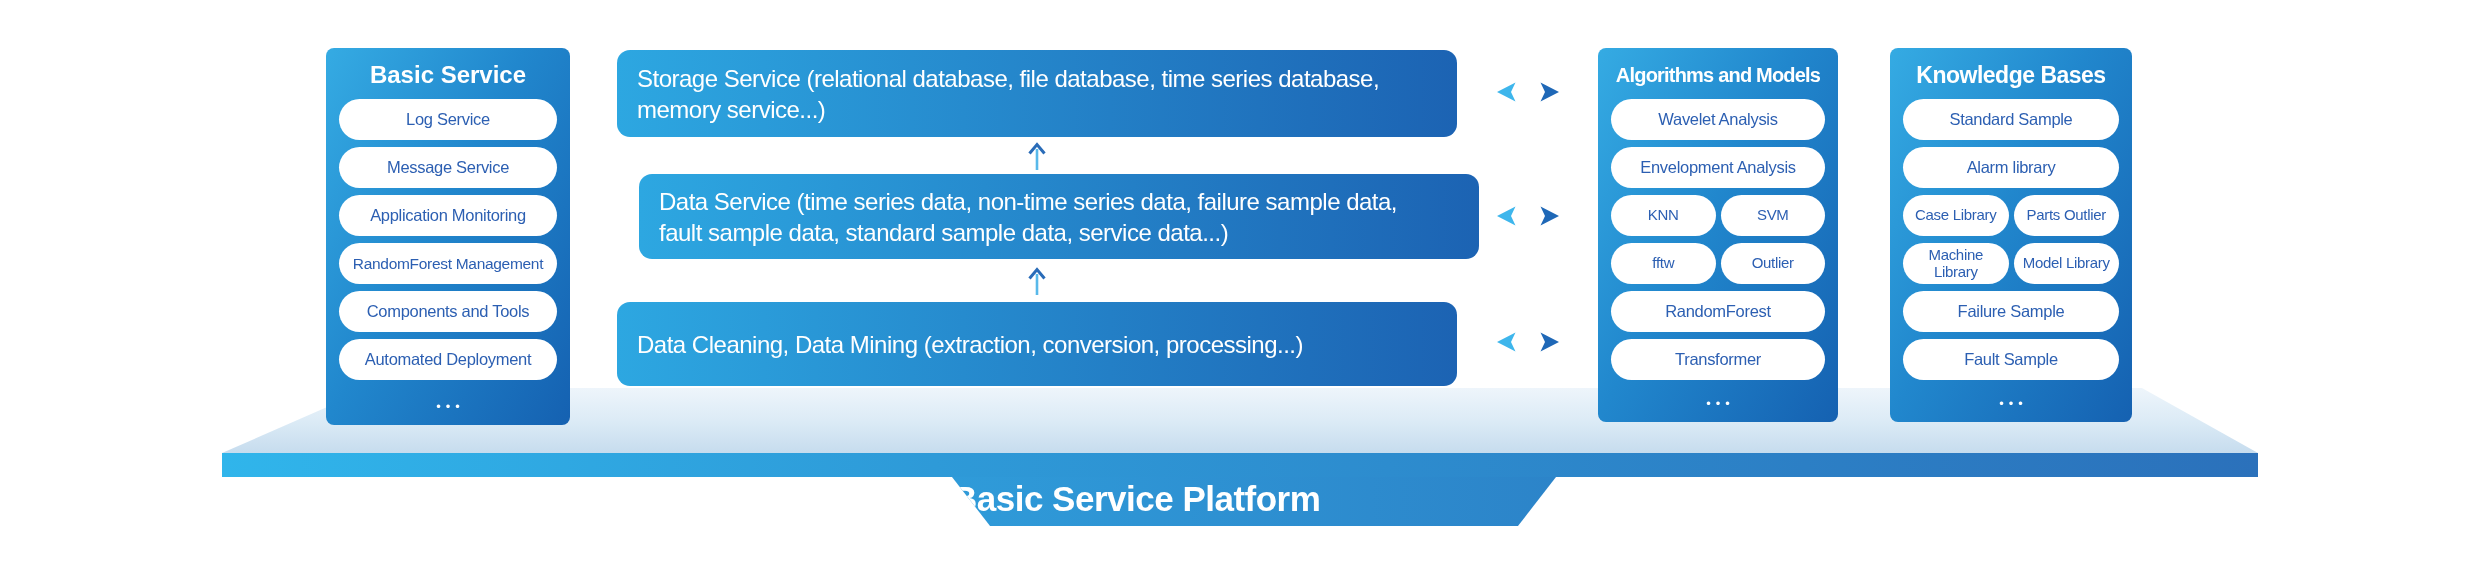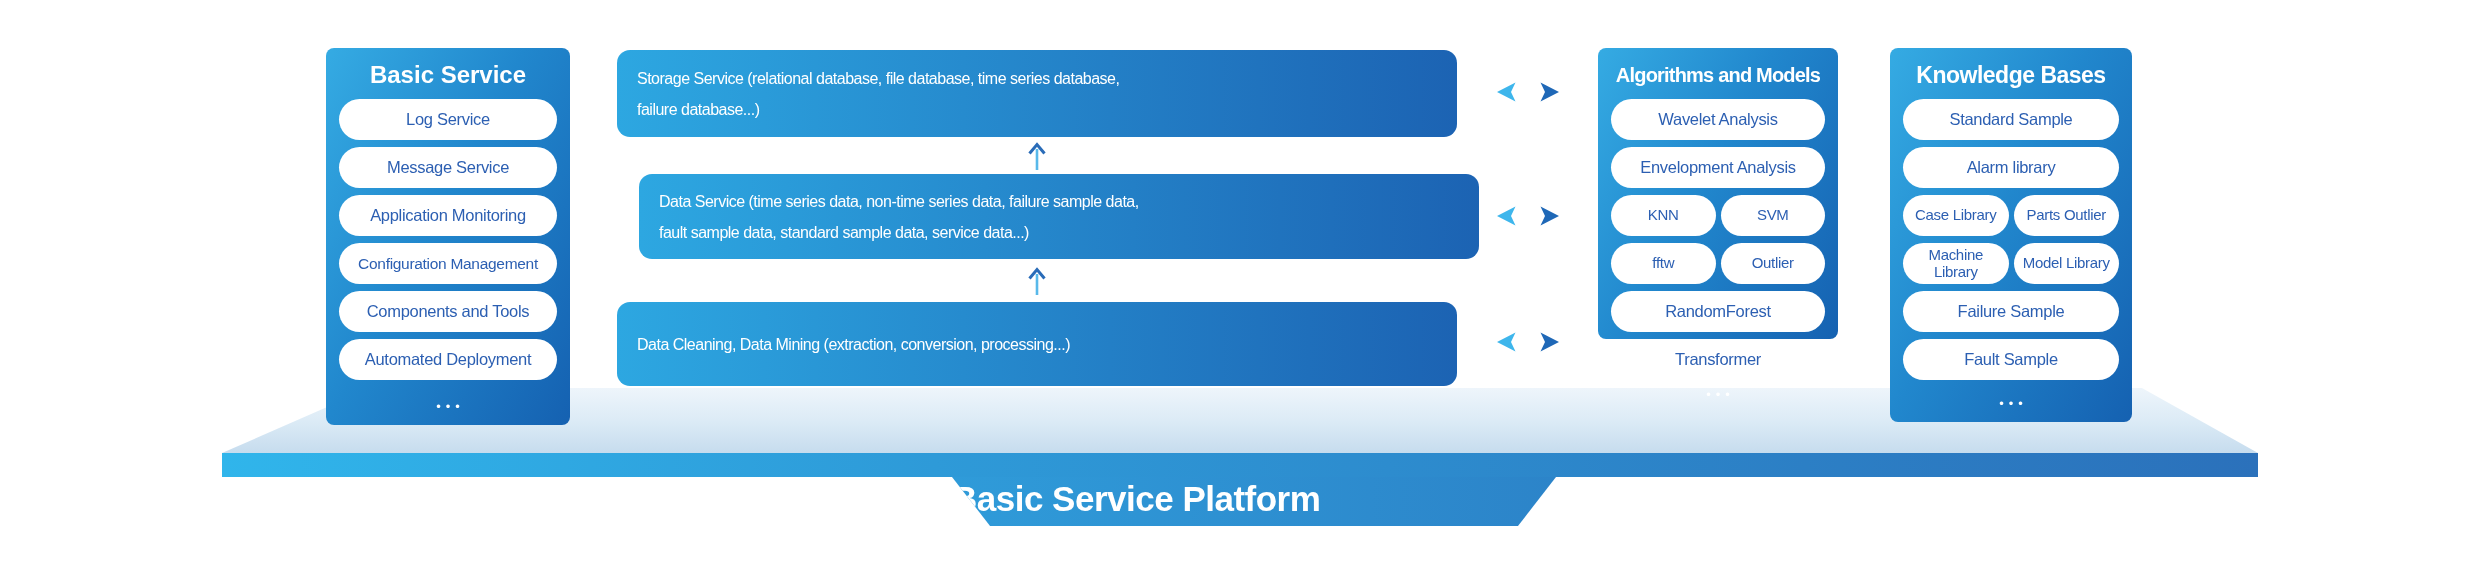--- a/index.html
+++ b/index.html
@@ -17,41 +17,41 @@
              clip-path:polygon(0 0, 100% 0, 93.7% 100%, 6.3% 100%);
              display:flex; align-items:center; justify-content:flex-start; }
   .tab-label { color:#fff; font-weight:bold; font-size:35px; letter-spacing:-0.5px;
              margin-top:-6px; white-space:nowrap; }
 
   
   .panel { position:absolute; top:48px; border-radius:8px; box-sizing:border-box;
            padding:8px 13px 8px; display:flex; flex-direction:column; gap:7px;
            background:linear-gradient(118deg,#35abe3 0%,#2187cd 45%,#1561b1 100%); }
   .panel-basic { left:326px;  width:244px; height:377px; }
-  .panel-alg   { left:1598px; width:240px; height:291px; }
+  .panel-alg   { left:1598px; width:240px; height:374px; }
   .panel-kb    { left:1890px; width:242px; height:374px; }
   .panel-title { color:#fff; font-weight:bold; text-align:center; height:36px;
                  line-height:38px; white-space:nowrap; flex:0 0 auto; }
   .t-basic { font-size:24px; }
   .t-alg   { font-size:20px; letter-spacing:-0.8px; }
   .t-kb    { font-size:23px; letter-spacing:-0.5px; }
   .pill { background:#fff; border-radius:21px; height:41px; flex:0 0 auto;
           display:flex; align-items:center; justify-content:center;
           color:#2c5fb2; font-size:16.5px; letter-spacing:-0.3px; text-align:center; }
   .pill-row { display:flex; gap:5px; flex:0 0 auto; }
   .pill-half { flex:1 1 0; font-size:15px; line-height:1.08; padding:0 3px; }
   .panel-more { color:#fff; text-align:center; font-size:13px; letter-spacing:5px;
                 margin-top:auto; padding-bottom:3px; text-indent:5px; }
 
   
   .bar { position:absolute; left:617px; width:840px; border-radius:13px;
          box-sizing:border-box; padding:0 20px; display:flex; flex-direction:column;
          justify-content:center; color:#fff;
          background:linear-gradient(90deg,#2da7e1 0%,#1c63b3 100%); }
-  .bar-line { font-size:16px; letter-spacing:-0.5px; line-height:31px; white-space:nowrap; }
+  .bar-line { font-size:24px; letter-spacing:-0.5px; line-height:31px; white-space:nowrap; }
   .bar-storage { top:50px;  height:87px; }
   .bar-data    { top:174px; height:85px;margin-left:22px; }
   .bar-clean   { top:302px; height:84px; }
 
   
   .up-arrow { position:absolute; width:20px; height:30px; }
   .up-arrow-1 { left:1027px; top:141px; }
   .up-arrow-2 { left:1027px; top:266px; }
   .dbl-arrow { position:absolute; width:64px; height:24px; }
   .dbl-arrow-1 { left:1496px; top:80px; }
@@ -77,29 +77,29 @@
   <div class="front-bar"></div>
   <div class="tab">
     <div class="tab-label">Basic Service Platform</div>
   </div>
 
   <div class="panel panel-basic">
     <div class="panel-title t-basic">Basic Service</div>
     <div class="pill">Log Service</div>
     <div class="pill">Message Service</div>
     <div class="pill">Application Monitoring</div>
-    <div class="pill" style="font-size:15.5px;">Configuration Management</div>
+    <div class="pill" style="font-size:15.5px;">RandomForest Management</div>
     <div class="pill">Components and Tools</div>
     <div class="pill">Automated Deployment</div>
     <div class="panel-more">•••</div>
   </div>
 
   <div class="bar bar-storage">
     <div class="bar-line">Storage Service (relational database, file database, time series database,</div>
-    <div class="bar-line">failure database...)</div>
+    <div class="bar-line">memory service...)</div>
   </div>
   <div class="bar bar-data">
     <div class="bar-line">Data Service (time series data, non-time series data, failure sample data,</div>
     <div class="bar-line">fault sample data, standard sample data, service data...)</div>
   </div>
   <div class="bar bar-clean">
     <div class="bar-line">Data Cleaning, Data Mining (extraction, conversion, processing...)</div>
   </div>
 
   <span class="up-arrow up-arrow-1">

